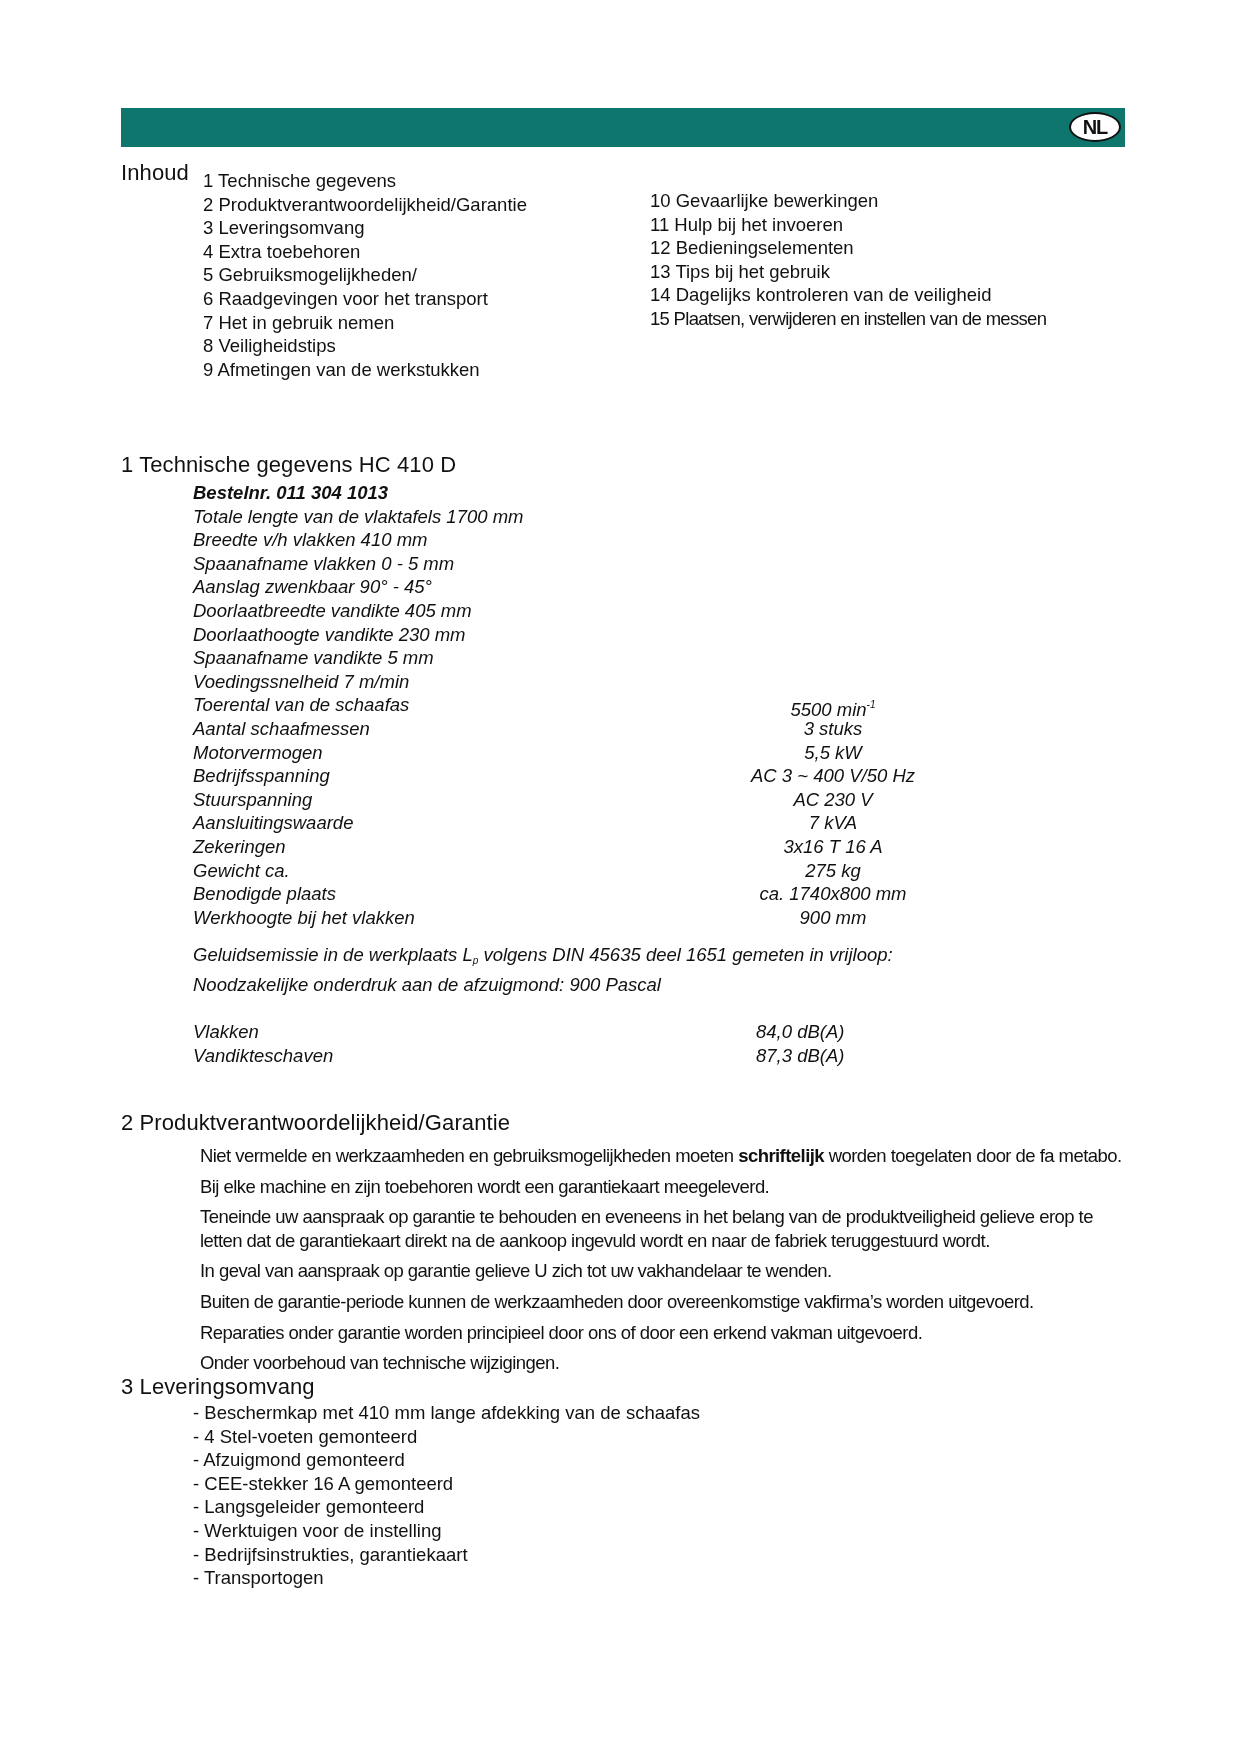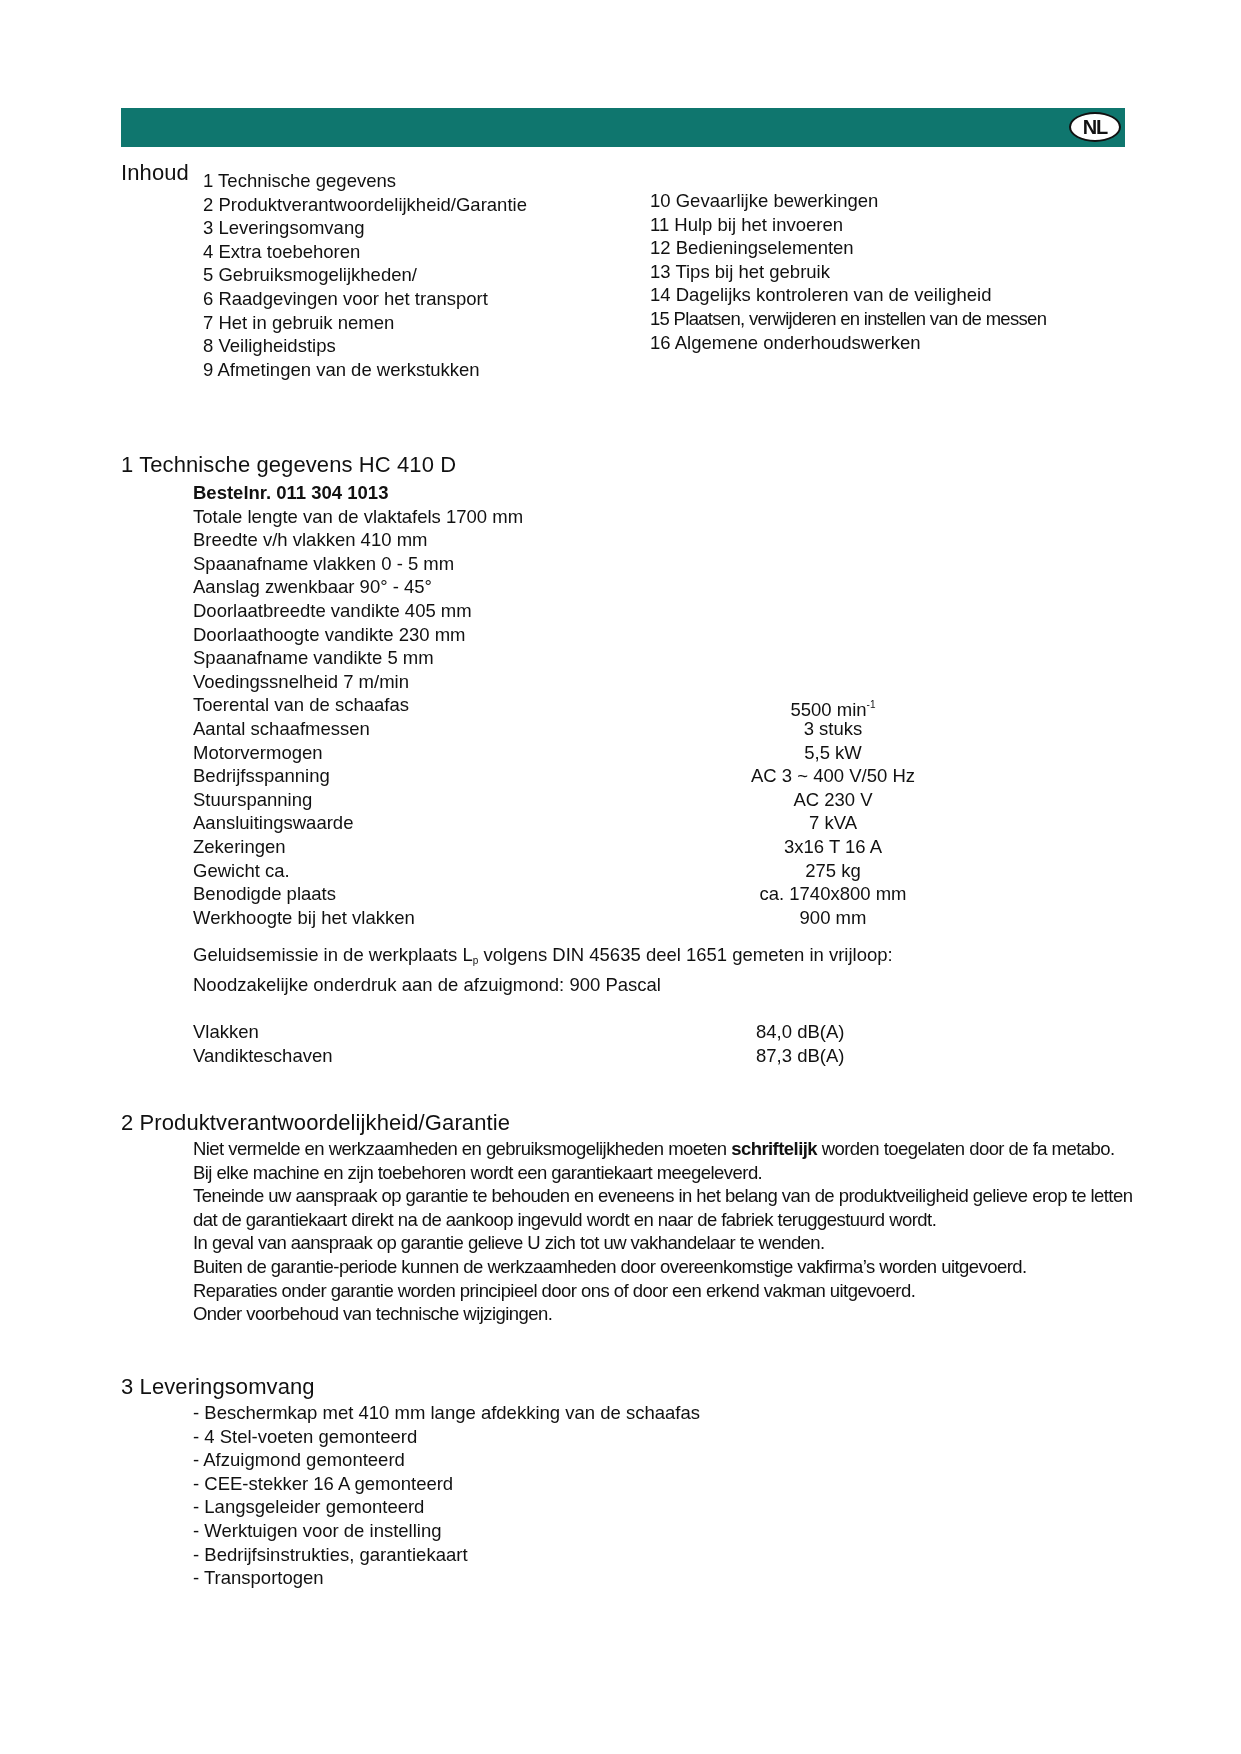--- a/index.html
+++ b/index.html
@@ -25,21 +25,21 @@
     .toc-col div { white-space: nowrap; }
     .toc-col.narrow div.cond { letter-spacing: -0.7px; }
     .indent { position: absolute; left: 193px; font-size: 18.5px; line-height: 23.6px; }
     .bold { font-weight: bold; }
     .spec-row { position: relative; height: 23.6px; white-space: nowrap; }
     .spec-row .val { position: absolute; left: 500px; width: 280px; text-align: center; top: 0; }
     .spec-row .val sup { font-size: 10px; vertical-align: 8px; }
     .noise-row { position: relative; height: 23.6px; white-space: nowrap; }
     .noise-row .val { position: absolute; left: 548px; top: 0; margin-left: 15px; }
     .para { width: 940px; font-size: 18.5px; line-height: 23.6px; letter-spacing: -0.55px; }
-    .para p { margin: 0; }
+    .para p { margin: 7px; }
     .list div { white-space: nowrap; }
     sub.small { font-size: 10px; vertical-align: -3px; }
   </style>
 </head>
 <body>
 
 <div class="header-bar">
   <div class="lang-badge">NL</div>
 </div>
 
@@ -55,25 +55,24 @@
   <div>8 Veiligheidstips</div>
   <div>9 Afmetingen van de werkstukken</div>
 </div>
 <div class="toc-col narrow" style="left:650px; top:189px;">
   <div>10 Gevaarlijke bewerkingen</div>
   <div>11 Hulp bij het invoeren</div>
   <div>12 Bedieningselementen</div>
   <div>13 Tips bij het gebruik</div>
   <div>14 Dagelijks kontroleren van de veiligheid</div>
   <div class="cond">15 Plaatsen, verwijderen en instellen van de messen</div>
-  <div>16 Algemene onderhoudswerken</div>
 </div>
 
 <h1 class="h1" style="top:452px;">1 Technische gegevens HC 410 D</h1>
-<div class="indent" style="top:481px;">
+<div class="indent" style="top:481px;font-style:italic;">
   <div class="bold">Bestelnr. 011 304 1013</div>
   <div>Totale lengte van de vlaktafels 1700 mm</div>
   <div>Breedte v/h vlakken 410 mm</div>
   <div>Spaanafname vlakken 0 - 5 mm</div>
   <div>Aanslag zwenkbaar 90° - 45°</div>
   <div>Doorlaatbreedte vandikte 405 mm</div>
   <div>Doorlaathoogte vandikte 230 mm</div>
   <div>Spaanafname vandikte 5 mm</div>
   <div>Voedingssnelheid 7 m/min</div>
 

